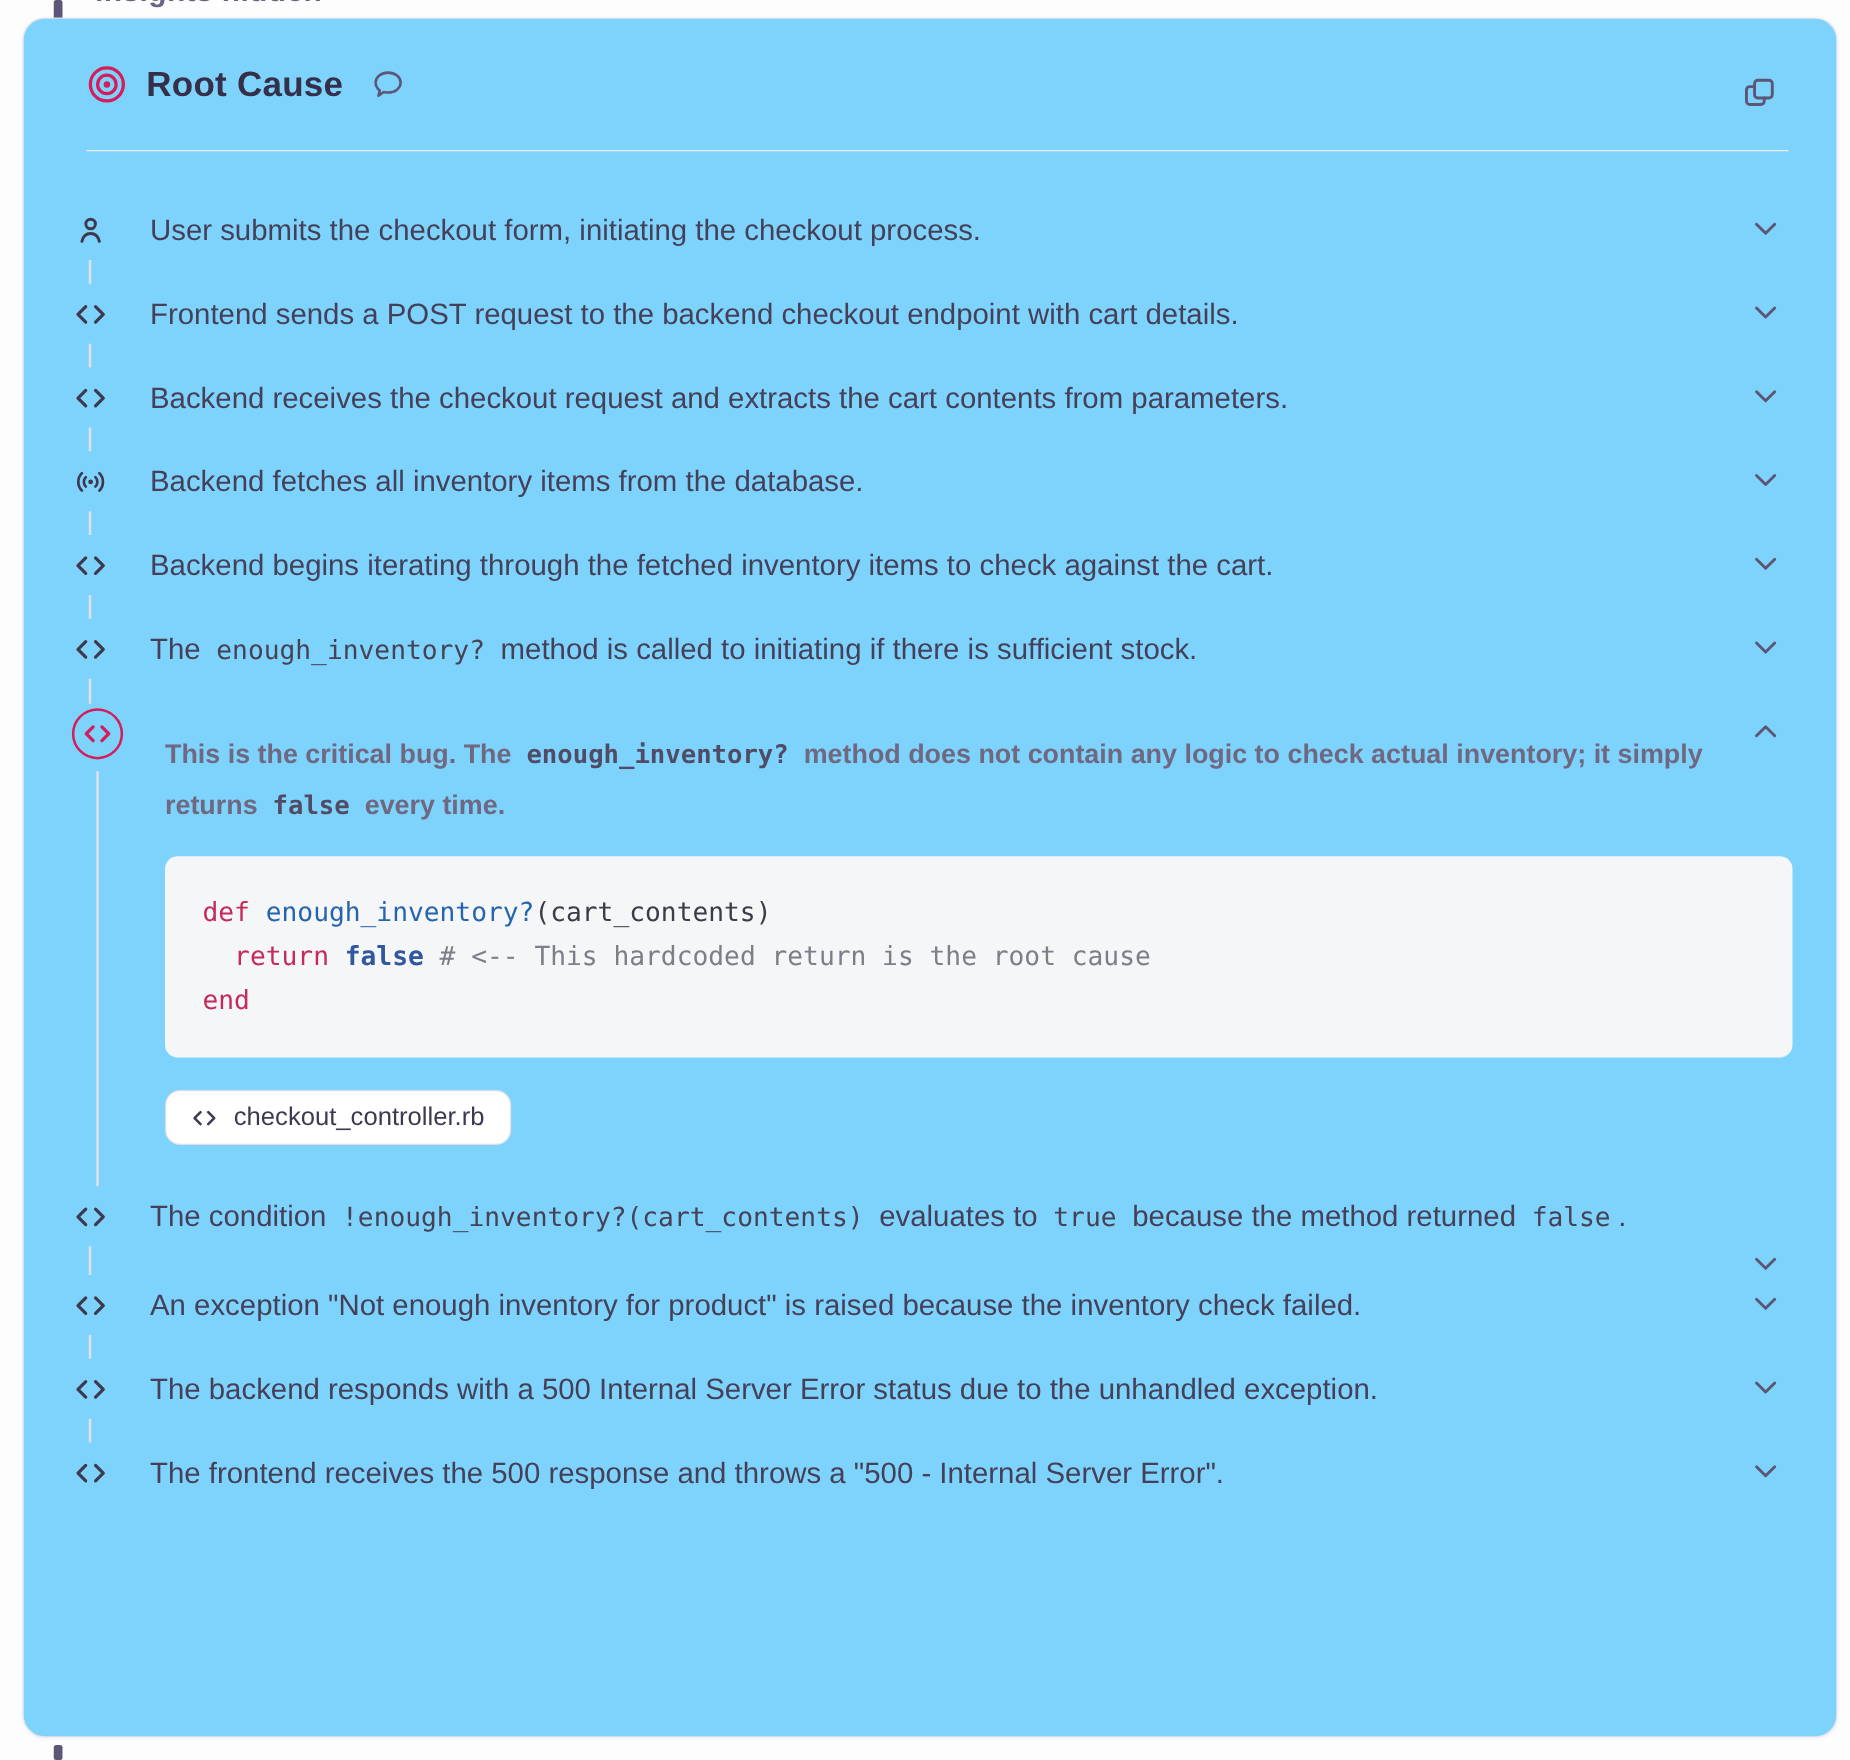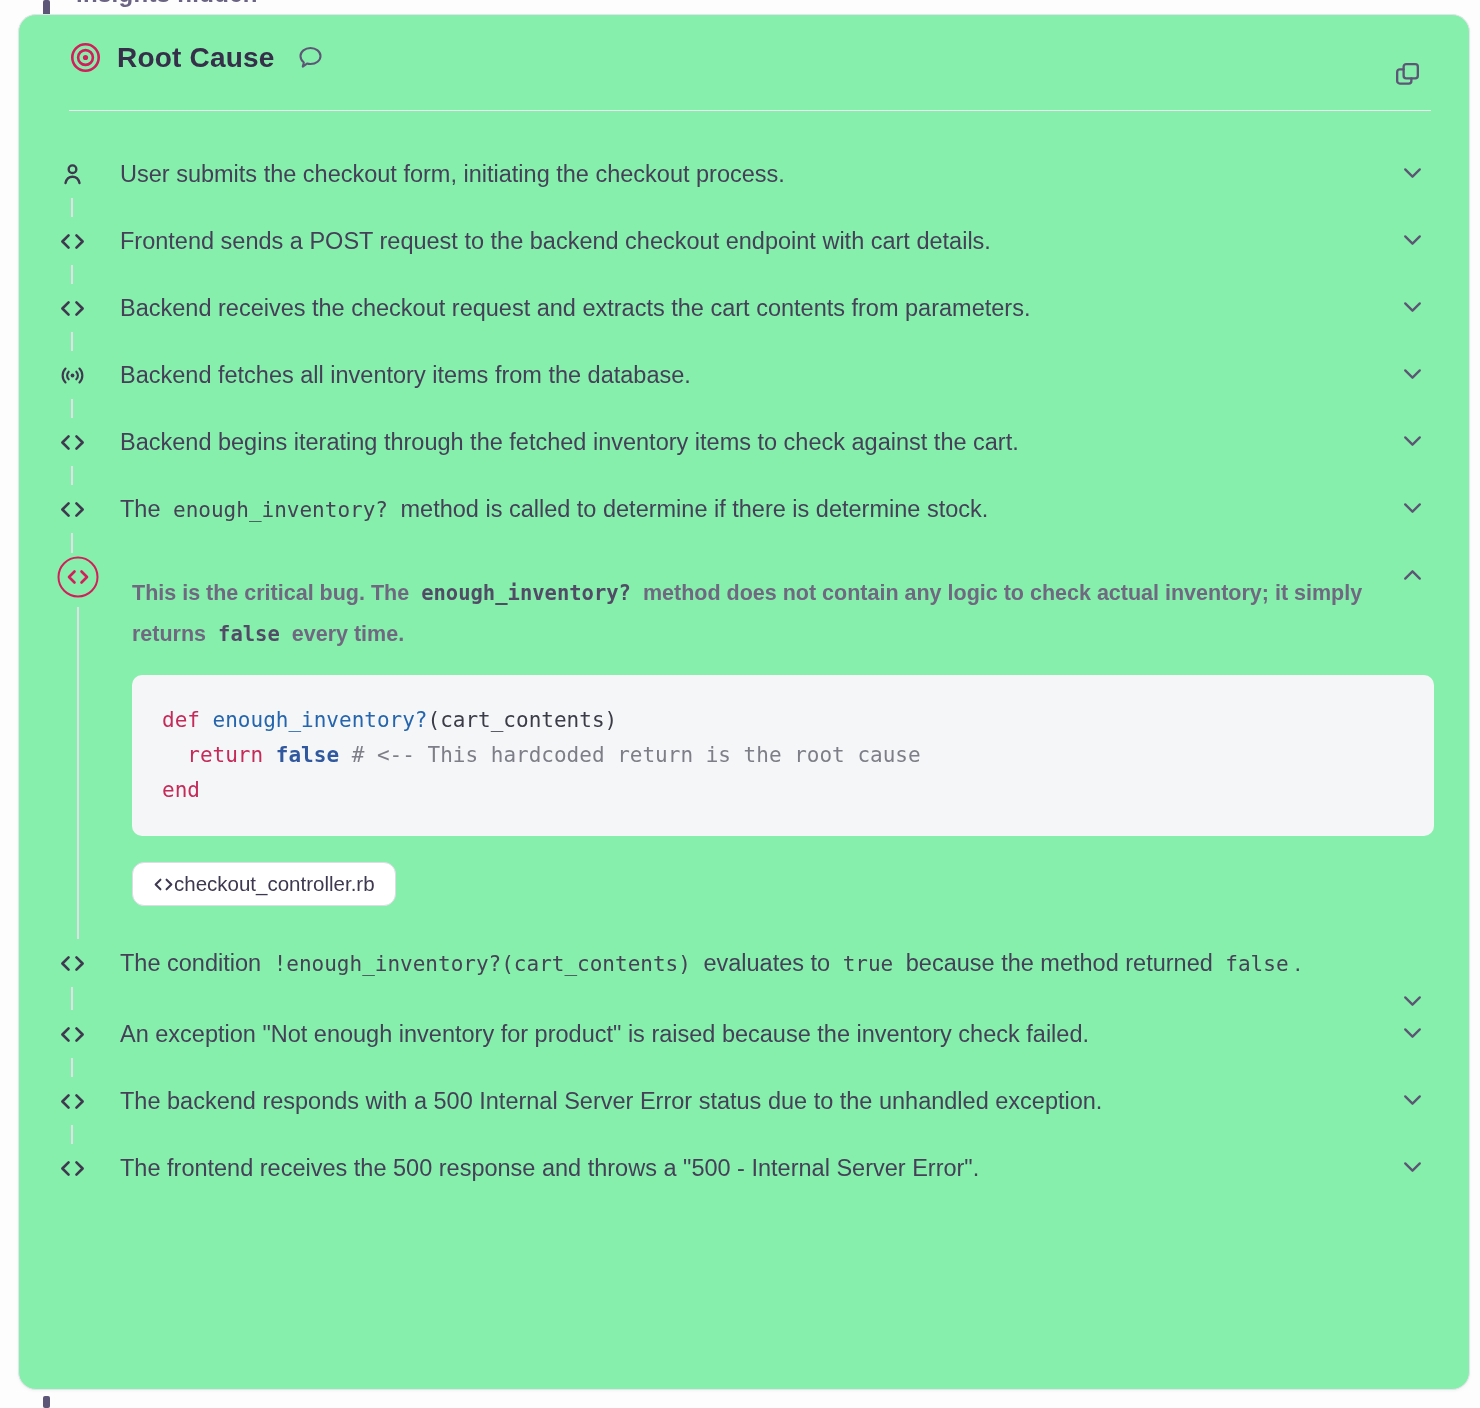--- a/index.html
+++ b/index.html
@@ -20,23 +20,23 @@
     background:#fdfdfe;font-family:"Liberation Sans",sans-serif;
   }
   .top-clip{position:absolute;top:0;left:76px;height:9px;overflow:hidden}
   .top-clip span{display:block;margin-top:-20px;font-size:24px;font-weight:600;color:#6b6383;letter-spacing:.3px}
   .accent-bar{position:absolute;left:43px;width:7px;background:#5e5677;border-radius:2px}
   .accent-bar.top{top:0;height:30px}
   .accent-bar.bottom{top:1396px;height:12px}
 
   .card{
     position:absolute;left:18px;top:14px;width:1452px;height:1376px;
-    background:#86efac;border:1.5px solid #e5e3ec;border-radius:18px;
+    background:#7dd3fc;border:1.5px solid #e5e3ec;border-radius:18px;
     box-shadow:0 1px 3px rgba(40,35,60,.05);
-    padding:26px 38px 0 34px;overflow:hidden;
+    padding:36px 38px 0 34px;overflow:hidden;
   }
   .card-header{display:flex;align-items:center;gap:15px;padding-left:16px}
   .card-header h1{margin:0;font-size:28px;font-weight:700;color:#352f49;letter-spacing:.2px}
   .icon-target{color:var(--accent);display:flex}
   .icon-speech{color:#5e5677;display:flex;margin-left:6px}
   .copy-btn{position:absolute;top:44px;right:46px;background:none;border:none;padding:0;color:#5e5677;cursor:pointer;display:flex}
 
   .desc{margin:30px 0 0 16px;font-size:23.5px;line-height:40px;color:var(--text);max-width:1340px}
   .ic{font-family:"DejaVu Sans Mono",monospace;font-size:21px;padding:0 6px;color:#474156}
   .divider{border:none;border-top:1.5px solid #edecf2;margin:36px 0 0 16px}
@@ -62,21 +62,21 @@
   .details{margin-right:-40px}
   .details-desc{margin-top:13px;font-size:21.5px;line-height:41px;color:var(--muted);font-weight:700}
   .details-desc .ic{color:#514b66;font-size:20.5px}
   .codeblock{
     margin-top:20px;background:#f5f6f8;border-radius:10px;padding:28px 30px;
     font-family:"DejaVu Sans Mono",monospace;font-size:21px;line-height:35px;white-space:pre;color:#3c3c48;
   }
   .tok-kw{color:var(--kw)} .tok-fn{color:var(--fn)} .tok-bool{color:var(--bool);font-weight:bold}
   .tok-comment{color:var(--comment)} .tok-plain{color:#3c3c48}
   .chip{
-    display:inline-flex;align-items:center;margin-top:26px;background:#fff;
+    display:inline-flex;align-items:center;gap:13px;margin-top:26px;background:#fff;
     border:1.5px solid #dedce6;border-radius:12px;padding:9px 20px;
     font-size:20.5px;color:#3e3850;cursor:pointer;font-family:"Liberation Sans",sans-serif;
   }
   .chip svg{width:21px;height:21px}
 </style>
 </head>
 <body>
 
 <div class="top-clip">
   <span>insights hidden</span>
@@ -203,21 +203,21 @@
         <div class="icon-col">
           <span class="glyph">
             <svg viewBox="0 0 24 24" fill="none" stroke="currentColor" stroke-width="2.3" stroke-linecap="round" stroke-linejoin="round">
               <path d="M8.5 6.5 3 12l5.5 5.5"></path>
               <path d="M15.5 6.5 21 12l-5.5 5.5"></path>
             </svg>
           </span>
           <span class="connector"></span>
         </div>
         <div class="step-body">
-          <div class="step-title"><span>The </span><span class="ic">enough_inventory?</span><span> method is called to determine if there is determine stock.</span></div>
+          <div class="step-title"><span>The </span><span class="ic">enough_inventory?</span><span> method is called to initiating if there is sufficient stock.</span></div>
         </div>
         <button class="step-chevron"><svg viewBox="0 0 24 24" fill="none" stroke="currentColor" stroke-width="2.2" stroke-linecap="round" stroke-linejoin="round">
             <path d="M5 9l7 7 7-7"></path>
           </svg></button>
       </div>
       <div class="step highlight">
         <div class="icon-col">
           <span class="glyph big">
             <svg viewBox="0 0 46 46" fill="none" stroke="currentColor" stroke-width="2" stroke-linecap="round" stroke-linejoin="round">
               <circle cx="23" cy="23" r="19.5"></circle>

